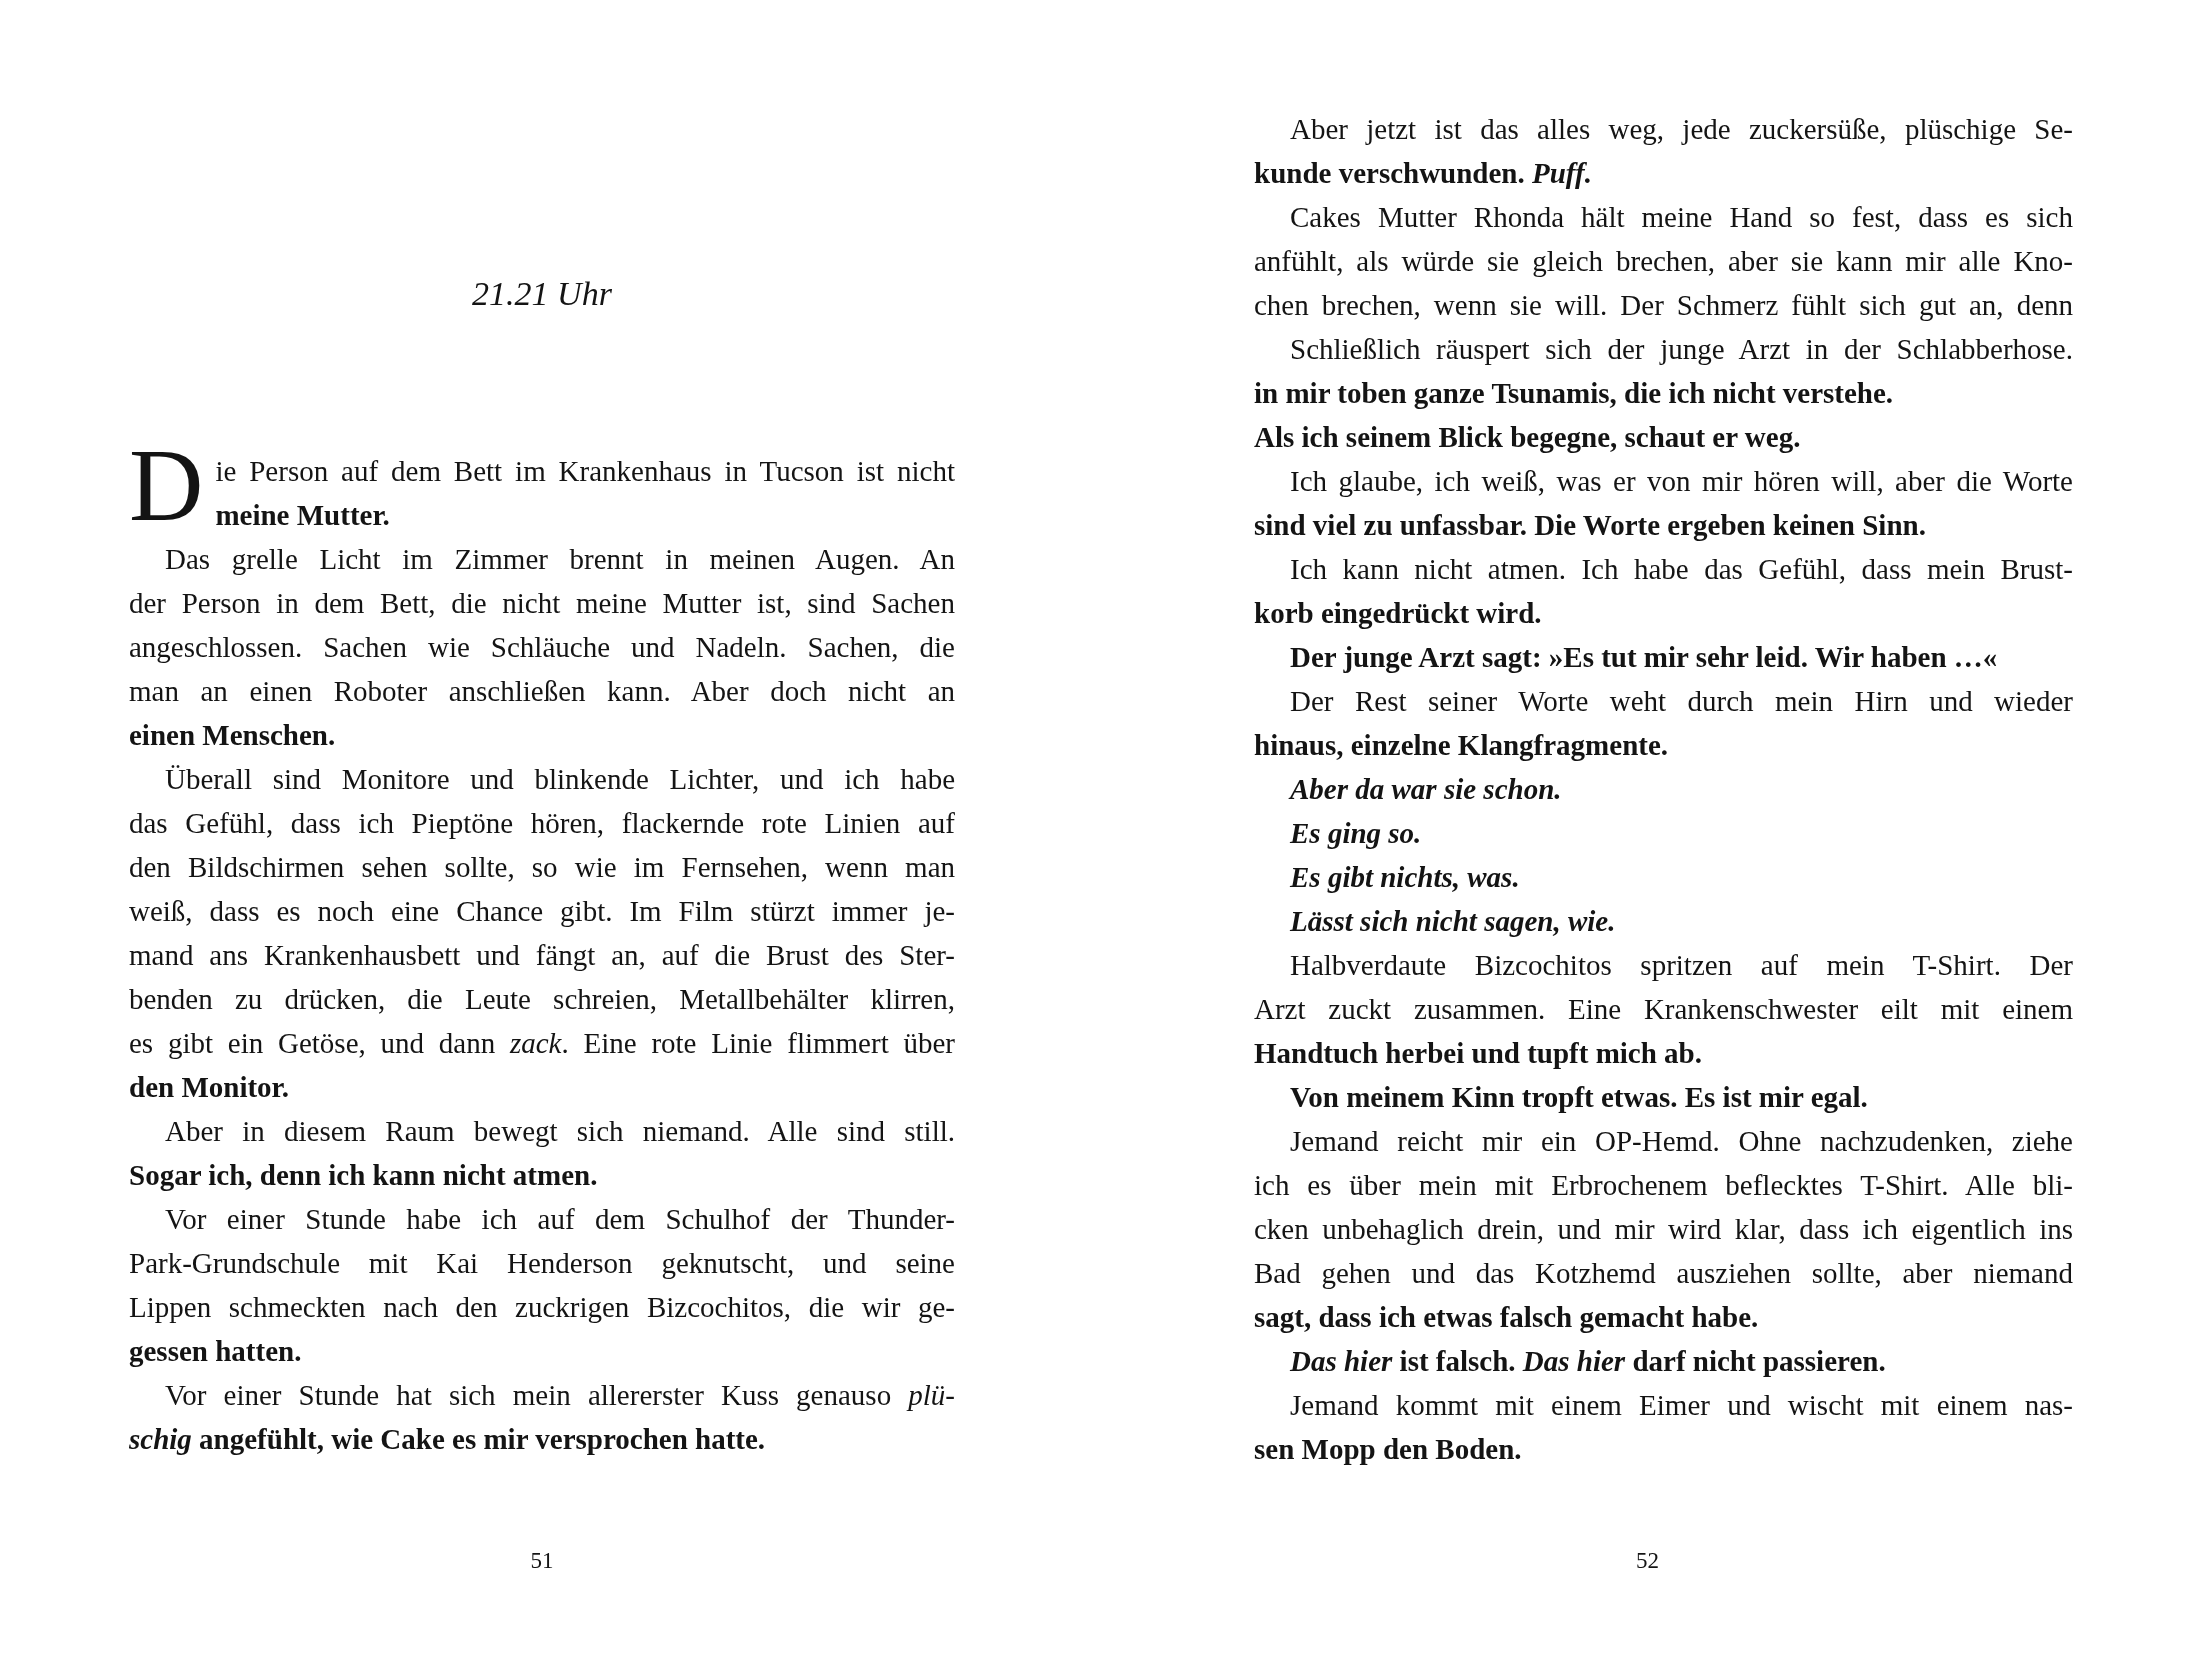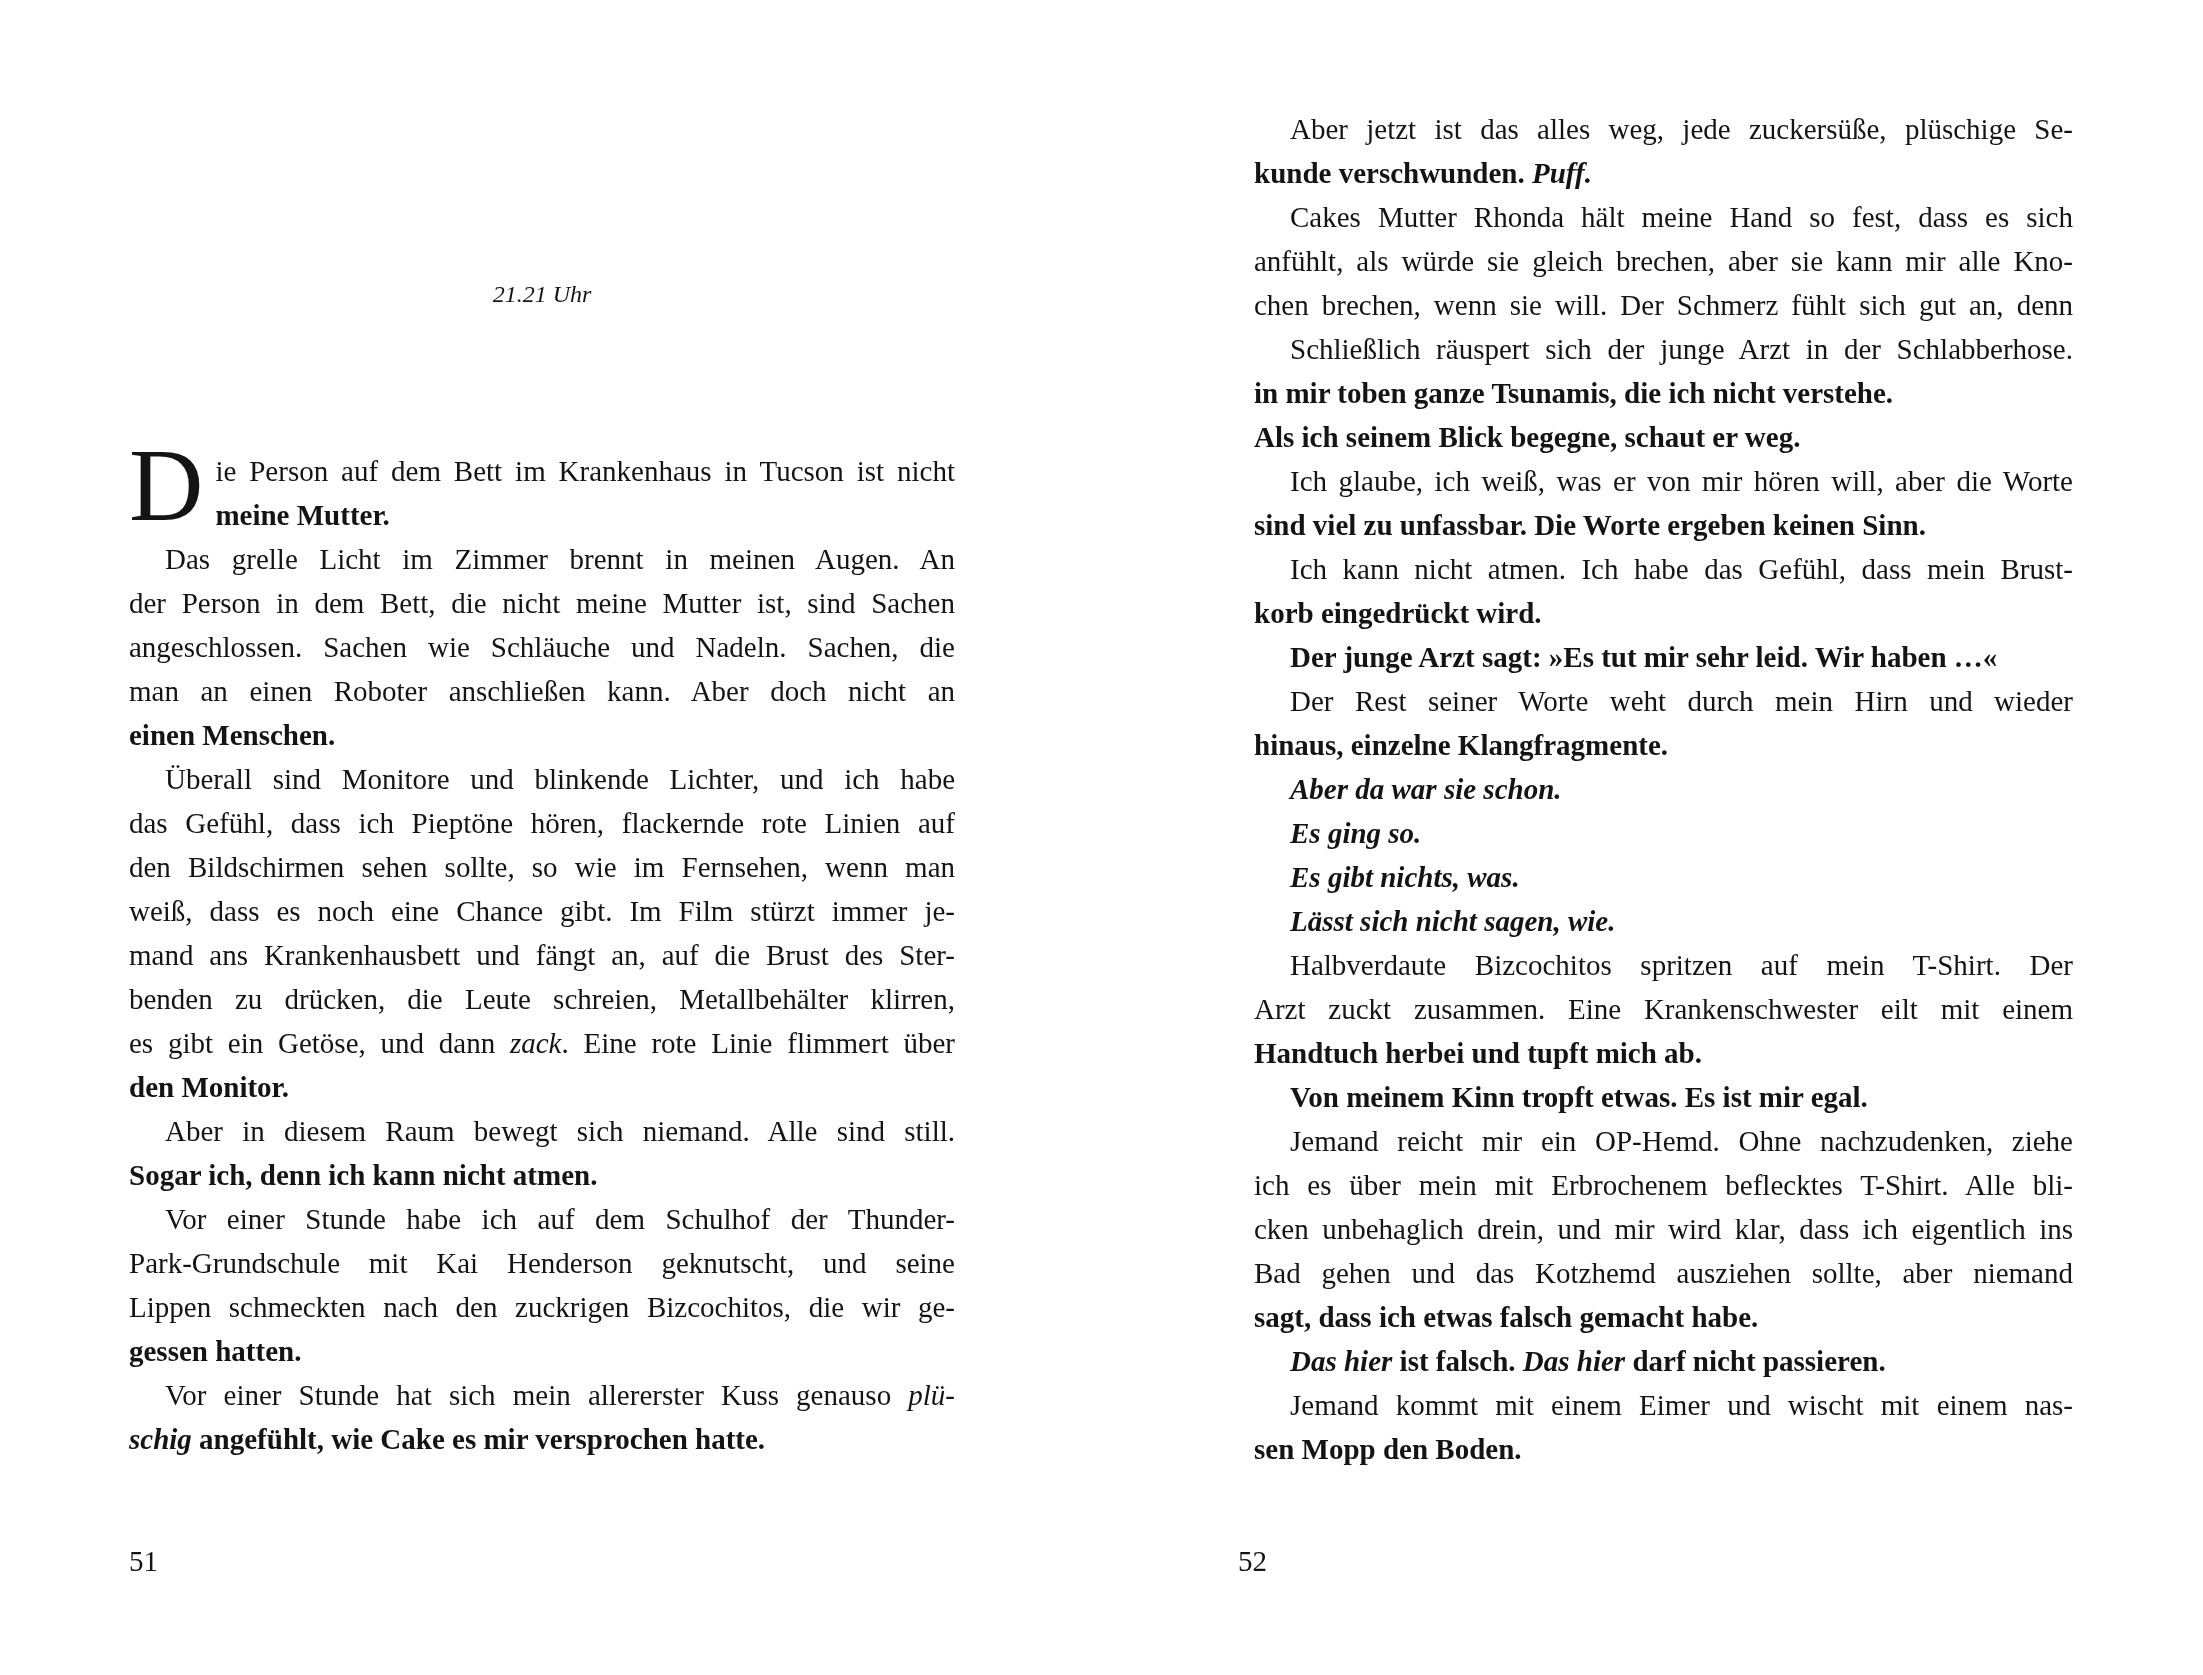--- a/index.html
+++ b/index.html
@@ -7,21 +7,21 @@
     width:2204px;height:1675px;
     background:#ffffff;
     font-family:"Liberation Serif","DejaVu Serif",serif;
     color:#141414;
     -webkit-font-smoothing:antialiased;
   }
   .spread{position:relative;width:2204px;height:1675px;background:#ffffff;overflow:hidden;}
 
   .chapter-heading{
     position:absolute;left:129px;top:272px;width:826px;
-    text-align:center;font-style:italic;font-size:24px;line-height:44px;
+    text-align:center;font-style:italic;font-size:34px;line-height:44px;
   }
 
   .body-block{position:absolute;font-size:29px;line-height:44px;}
   #left-body{left:129px;top:449px;width:826px;}
   #right-body{left:1254px;top:107px;width:819px;}
 
   .line{
     height:44px;line-height:44px;
     text-align:justify;text-align-last:justify;
     overflow:hidden;
@@ -33,21 +33,21 @@
   .dropcap{
     float:left;
     font-size:103px;
     line-height:73px;
     height:87px;
     margin:0 12px 0 0;
   }
 
   .pagenum{
     position:absolute;top:1539px;
-    font-size:29px;line-height:44px;
+    font-size:23px;line-height:44px;text-align:center;
   }
   .pagenum.num-left{left:129px;width:826px;}
   .pagenum.num-right{left:1238px;width:819px;}
 </style>
 </head>
 <body>
 
 <div class="spread">
 
   <section>

